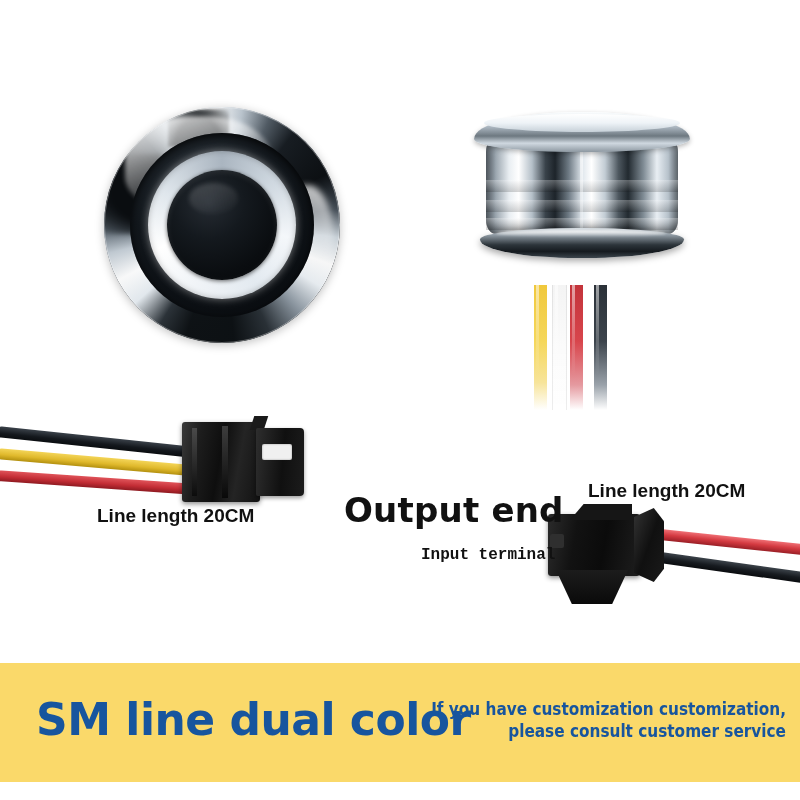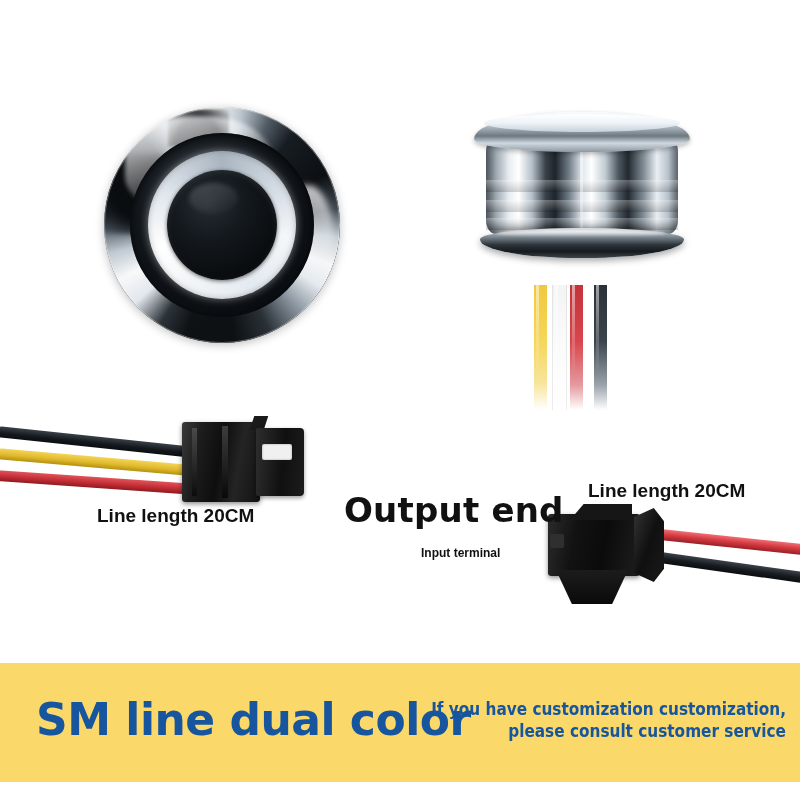--- a/index.html
+++ b/index.html
@@ -243,21 +243,21 @@
 
   
   .lbl{position:absolute;color:#111;font-weight:bold;white-space:nowrap;}
   .lbl-output{
     left:344px;top:448px;font-size:34px;letter-spacing:.2px;
     font-family:"DejaVu Sans", sans-serif;
     margin-top:42px;
   }
   .lbl-left-len{left:97px;top:505px;font-size:19px;}
   .lbl-right-len{left:588px;top:480px;font-size:19px;}
-  .lbl-input{left:421px;top:546px;font-size:12px;}
+  .lbl-input{left:421px;top:546px;font-size:16px;font-family:Liberation Mono, monospace;}
 
   
   .banner{
     position:absolute;left:0;top:663px;width:800px;height:119px;
     background:#fad96a;
   }
   .banner-title{
     position:absolute;left:36px;top:31px;
     color:#17559e;font-size:44px;font-weight:bold;
     font-family:"DejaVu Sans", sans-serif;

